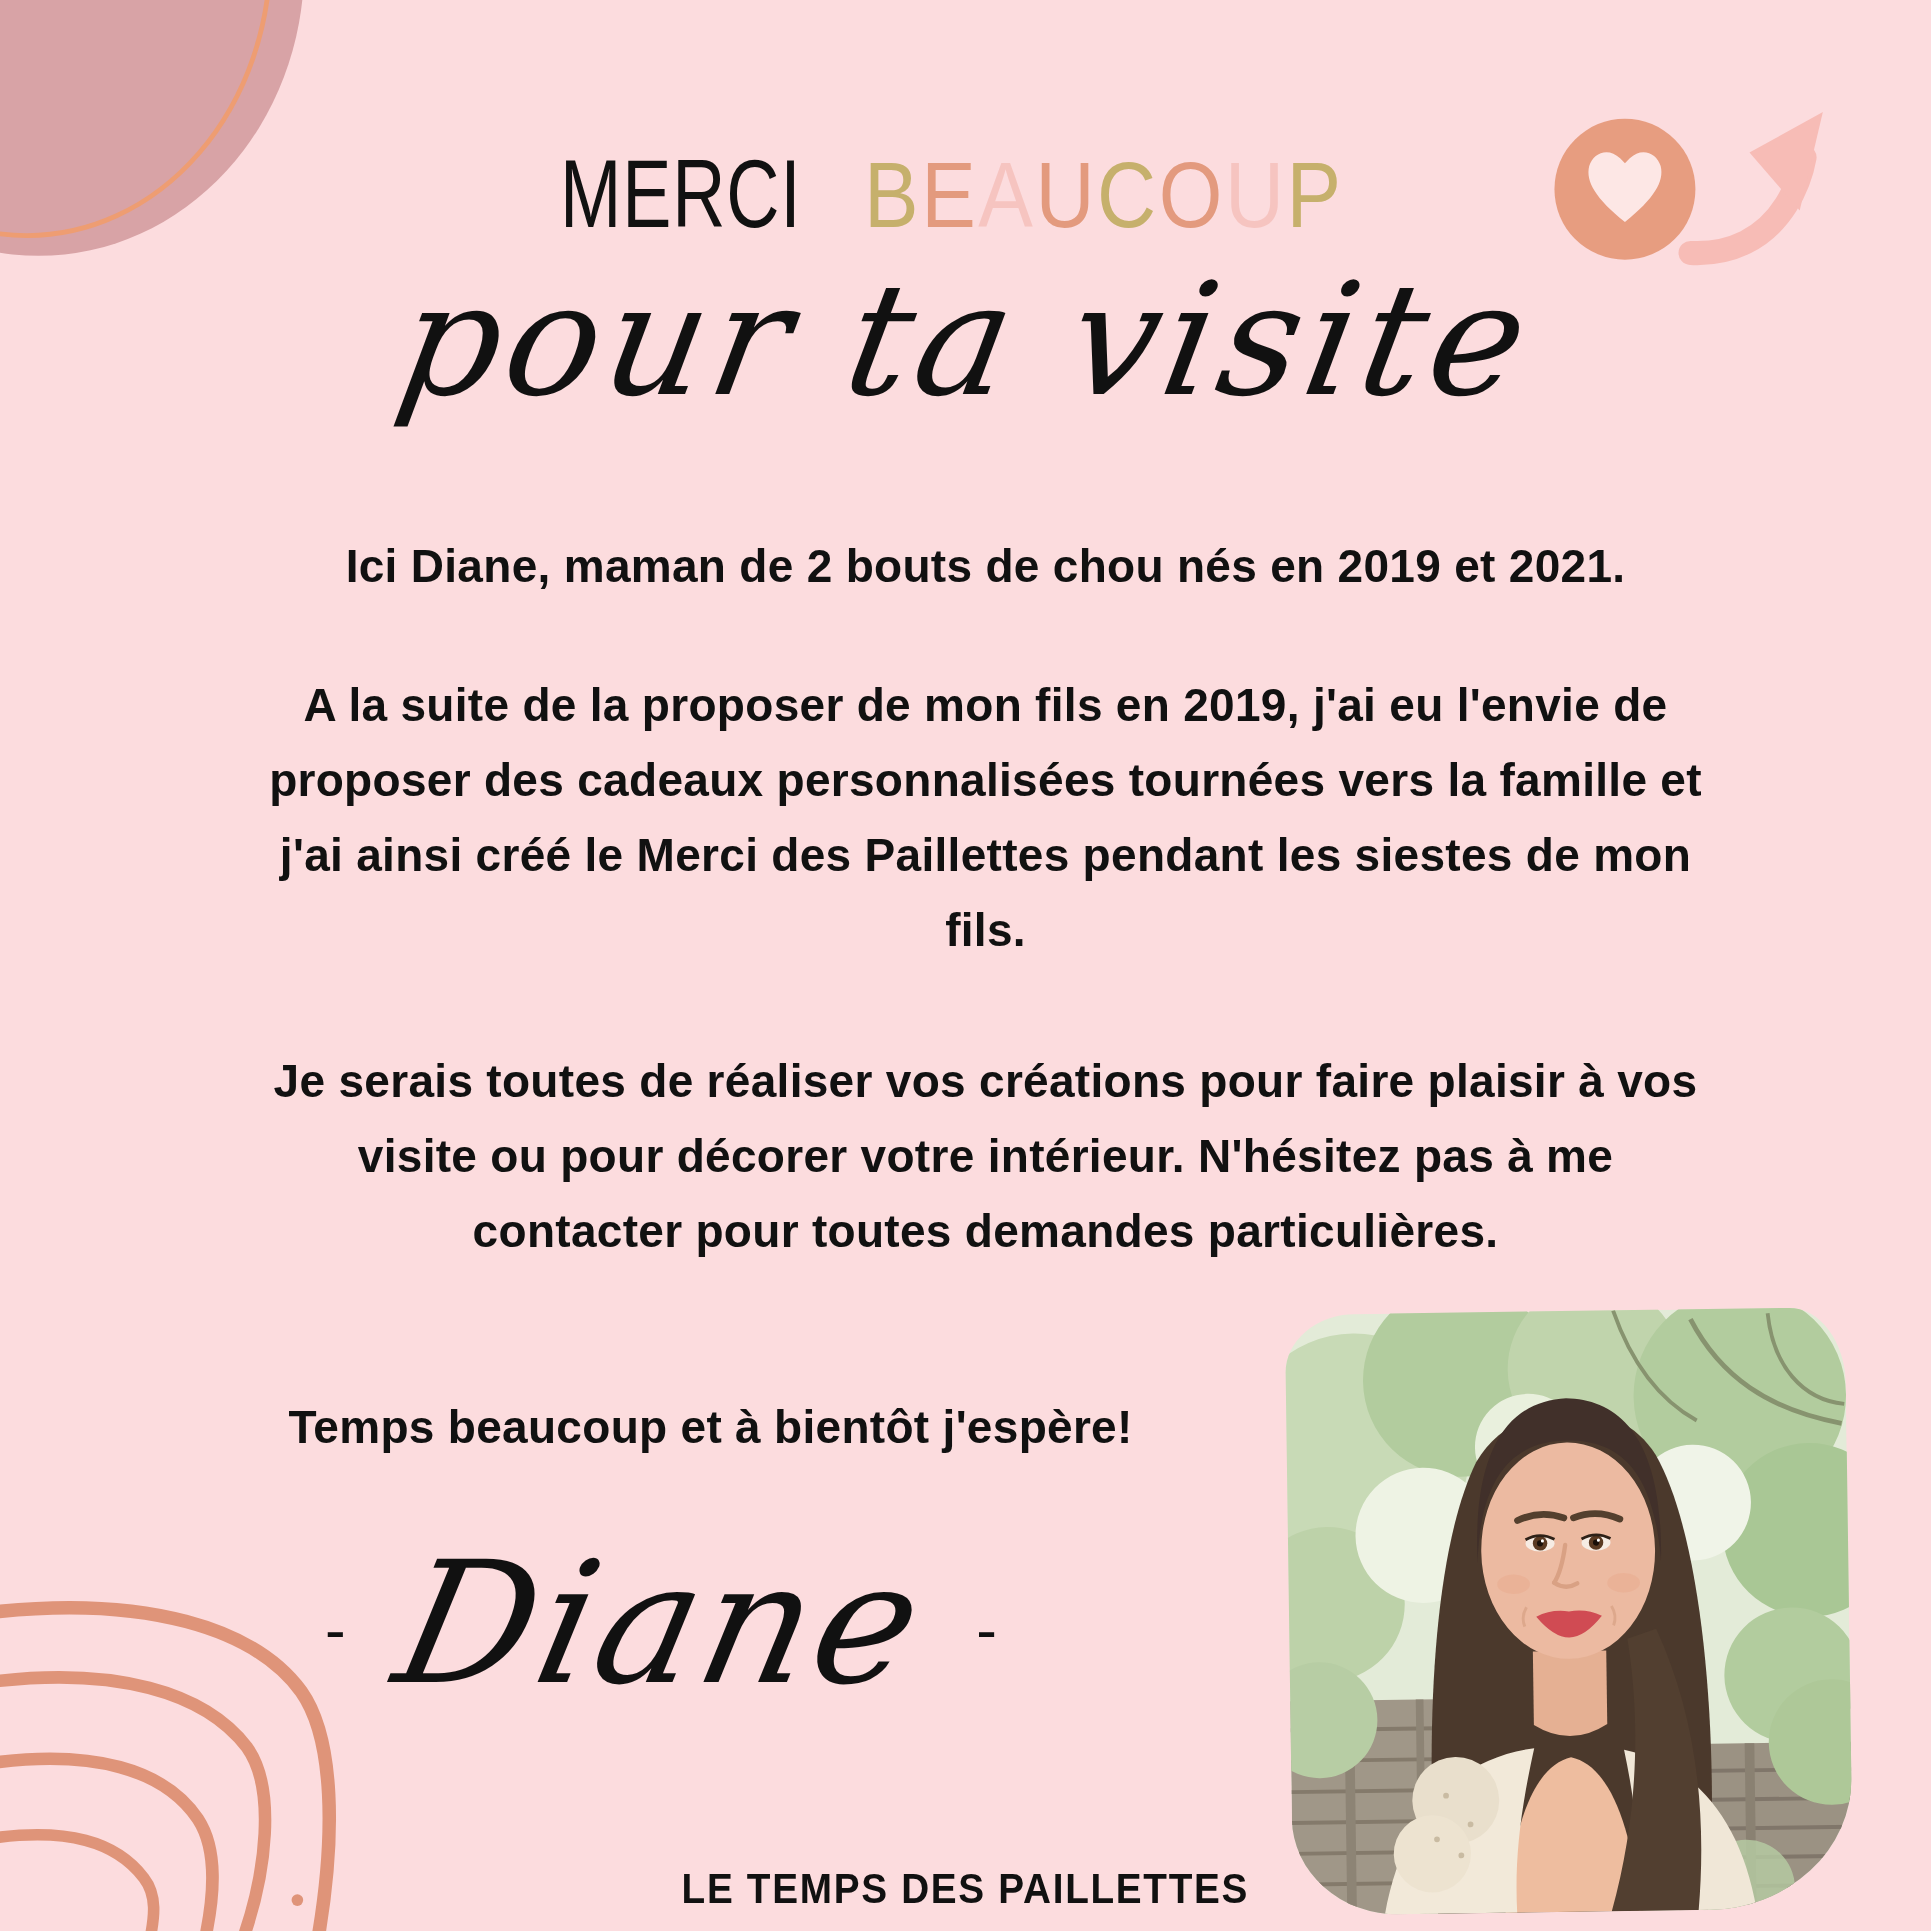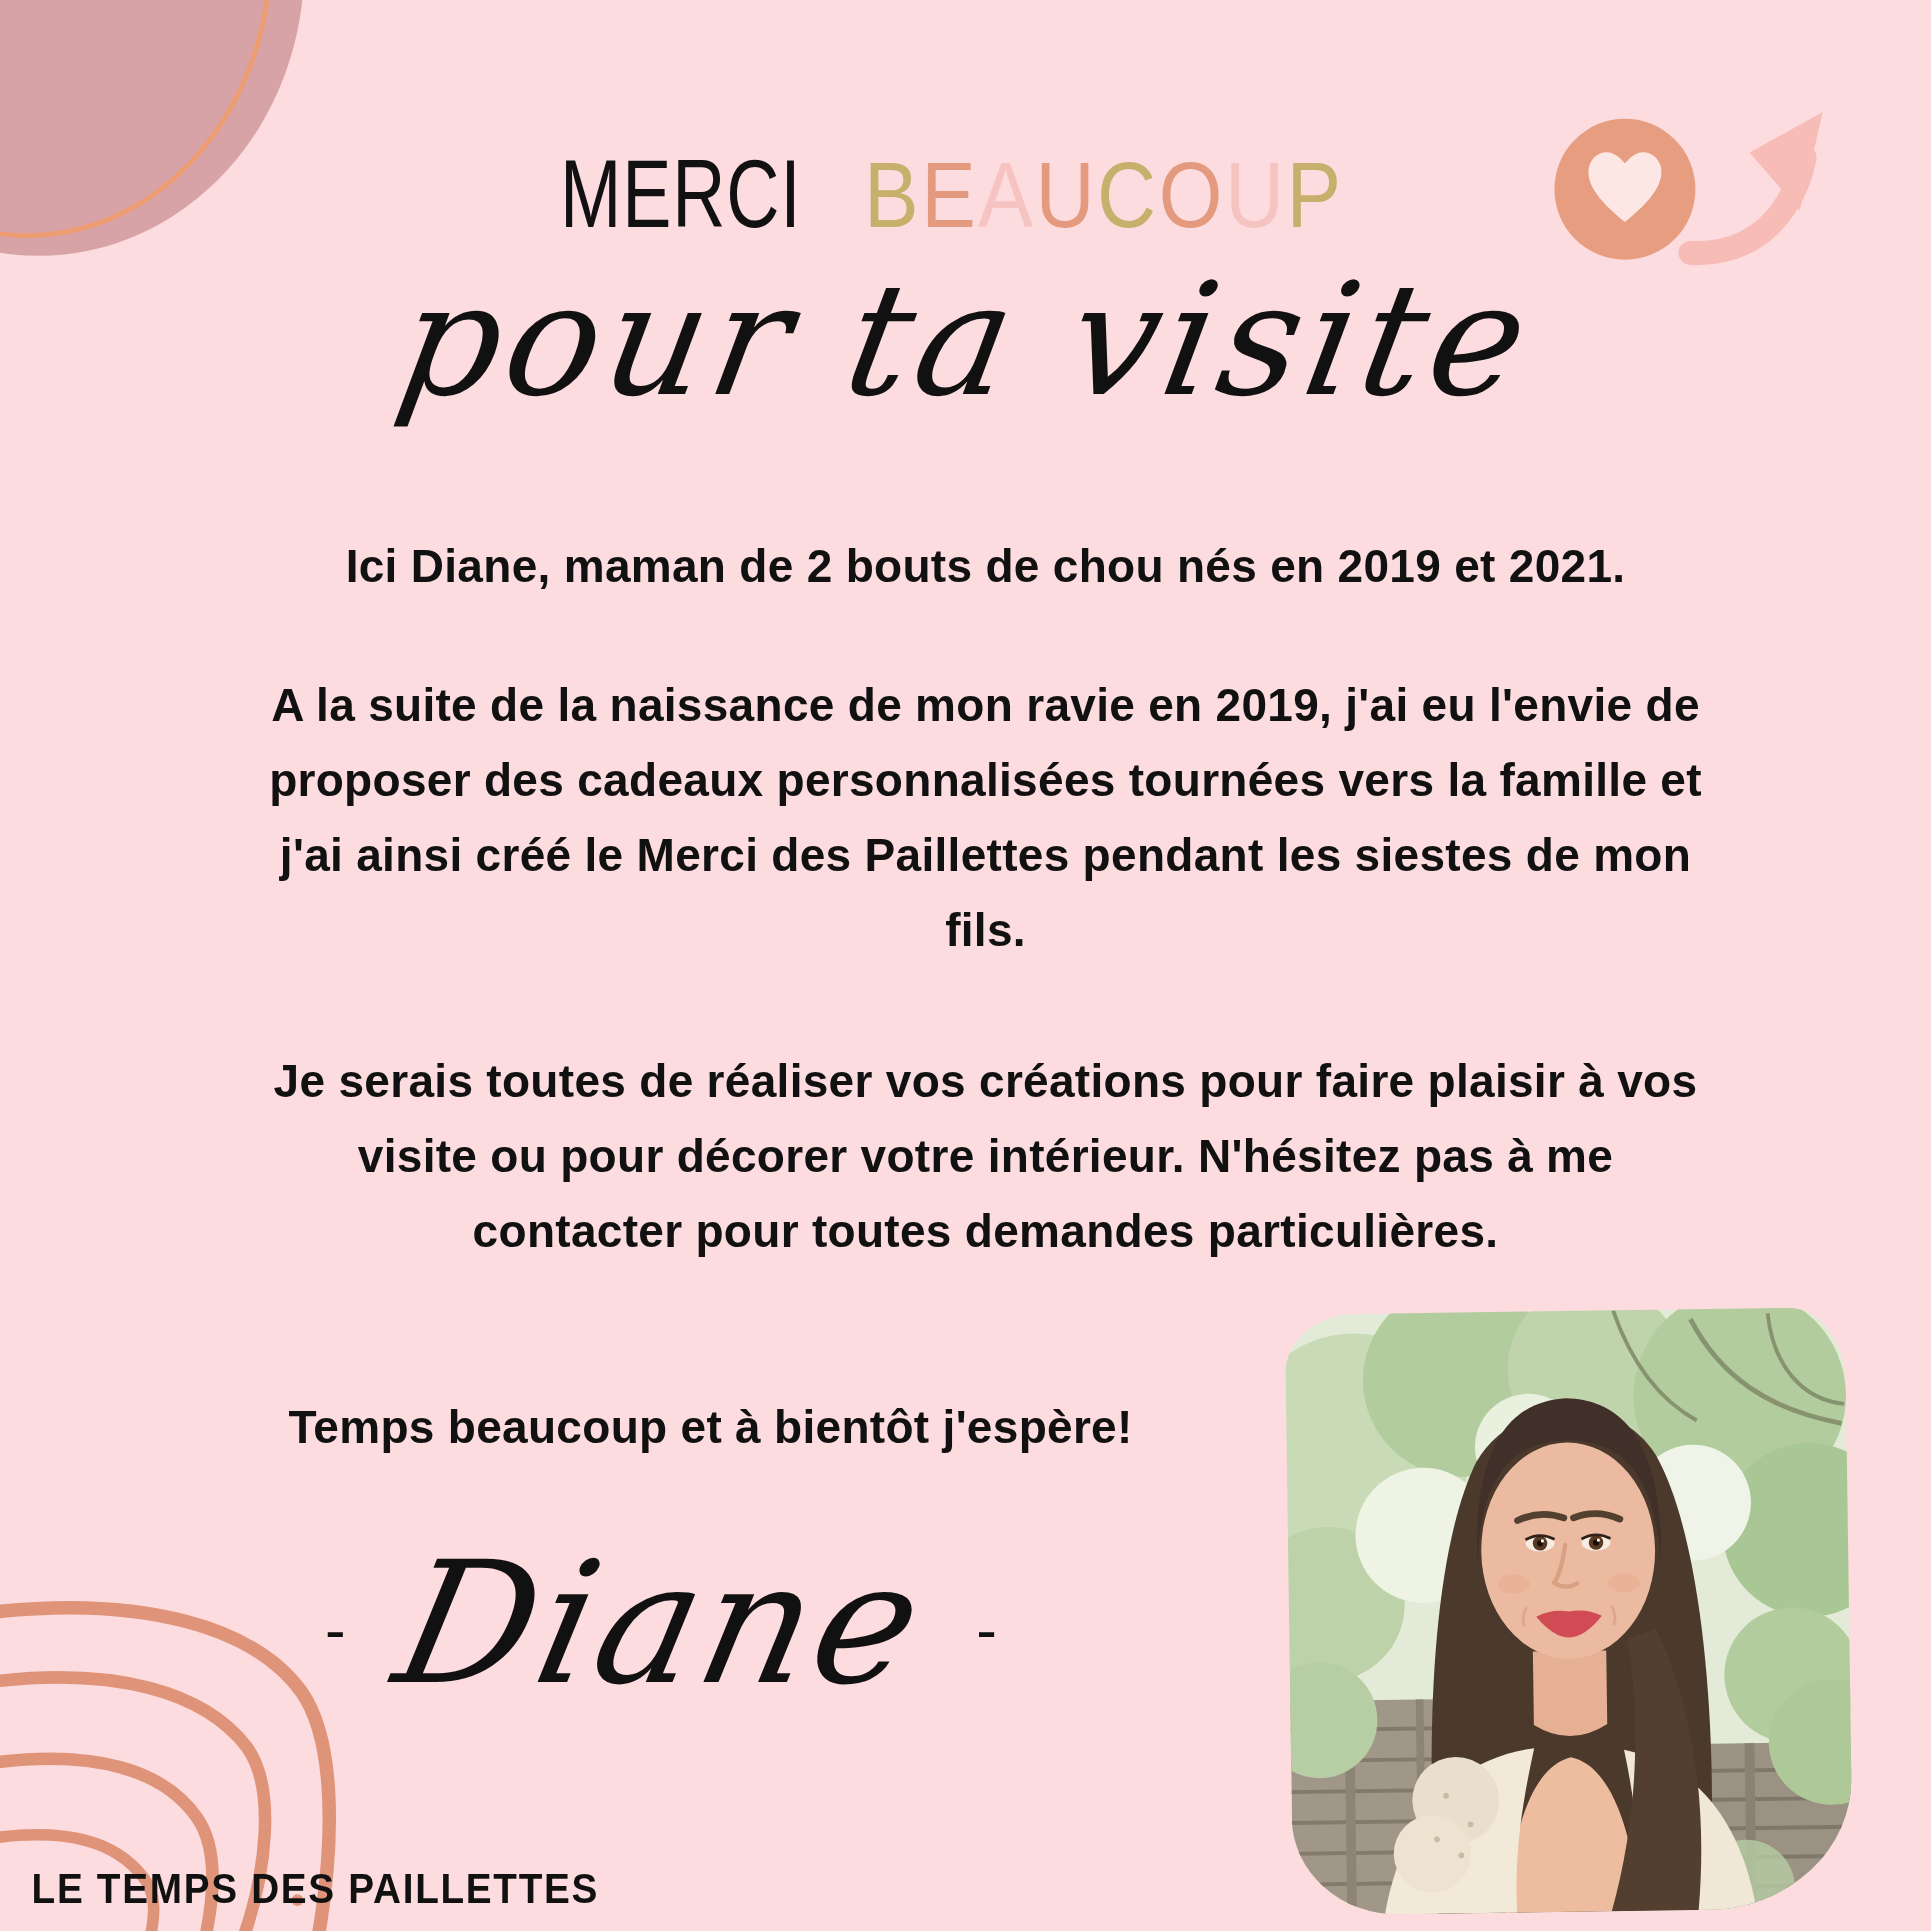--- a/index.html
+++ b/index.html
@@ -54,21 +54,21 @@
   }
   .sig-dash{font-size:62px;font-weight:400;line-height:1;transform:translateY(5.8px);}
   .sig-name{
     font-family:"DejaVu Serif",serif;font-style:italic;
     font-size:169px;line-height:1;letter-spacing:3.9px;
     transform:skewX(-12deg);
   }
 
   
   .footer-brand{
-    position:absolute;top:1863px;left:0;width:1931px;
+    position:absolute;top:1863px;left:0;width:1931px;text-align:center;
     font-weight:bold;font-size:43px;line-height:50px;letter-spacing:1.9px;
   }
   .footer-brand .inner{display:inline-block;transform:scaleX(.9);}
 
   
   .photo{
     position:absolute;left:1289px;top:1311px;width:560px;height:601px;
     border-radius:70px 56px 145px 106px / 58px 77px 130px 97px;
     overflow:hidden;transform:rotate(-.8deg);
   }
@@ -110,21 +110,21 @@
 
   <div class="script-title">
     <span class="inner">pour ta visite</span>
   </div>
 
   <div class="para p1">
     <div>Ici Diane, maman de 2 bouts de chou nés en 2019 et 2021.</div>
   </div>
 
   <div class="para p2">
-    <div>A la suite de la naissance de mon ravie en 2019, j'ai eu l'envie de</div>
+    <div>A la suite de la proposer de mon fils en 2019, j'ai eu l'envie de</div>
     <div>proposer des cadeaux personnalisées tournées vers la famille et</div>
     <div>j'ai ainsi créé le Merci des Paillettes pendant les siestes de mon</div>
     <div>fils.</div>
   </div>
 
   <div class="para p3">
     <div>Je serais toutes de réaliser vos créations pour faire plaisir à vos</div>
     <div>visite ou pour décorer votre intérieur. N'hésitez pas à me</div>
     <div>contacter pour toutes demandes particulières.</div>
   </div>

